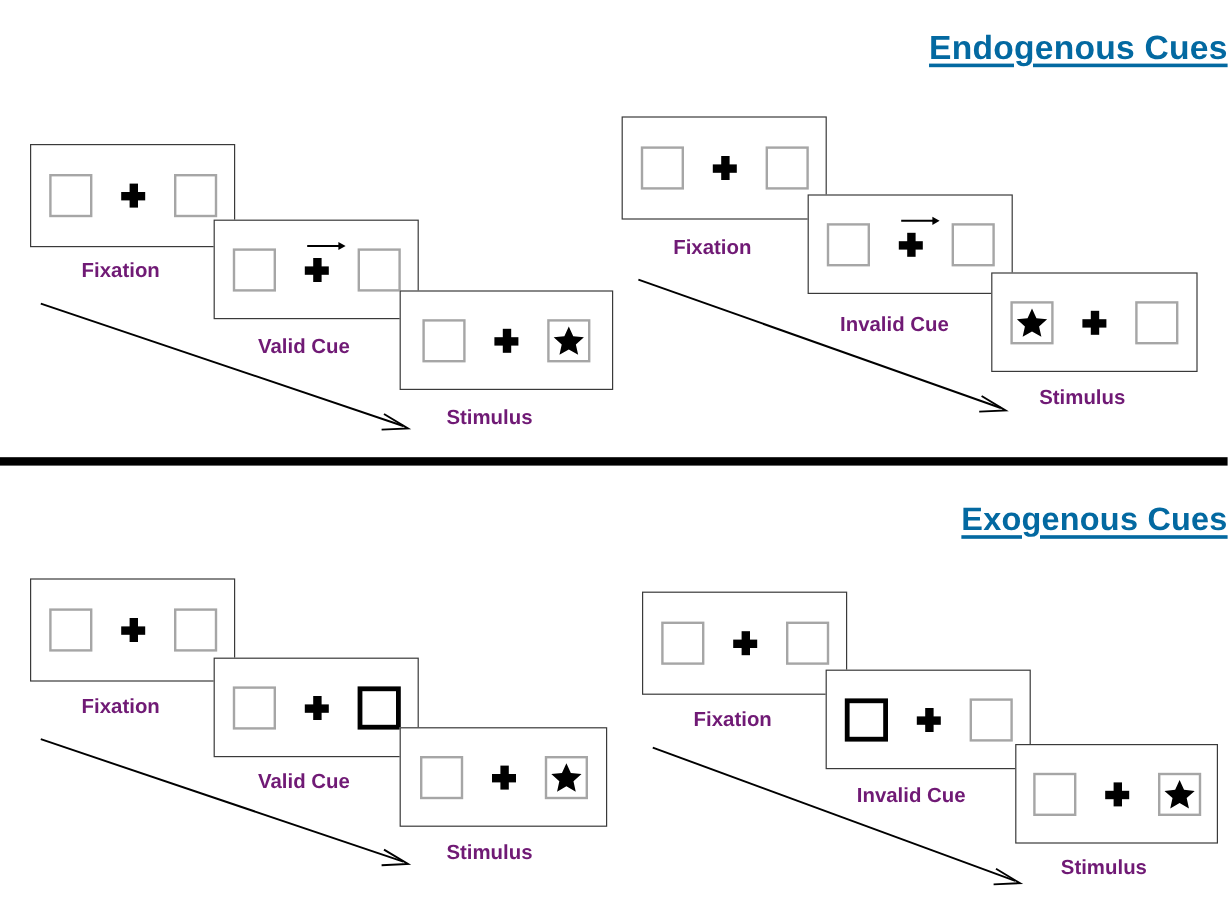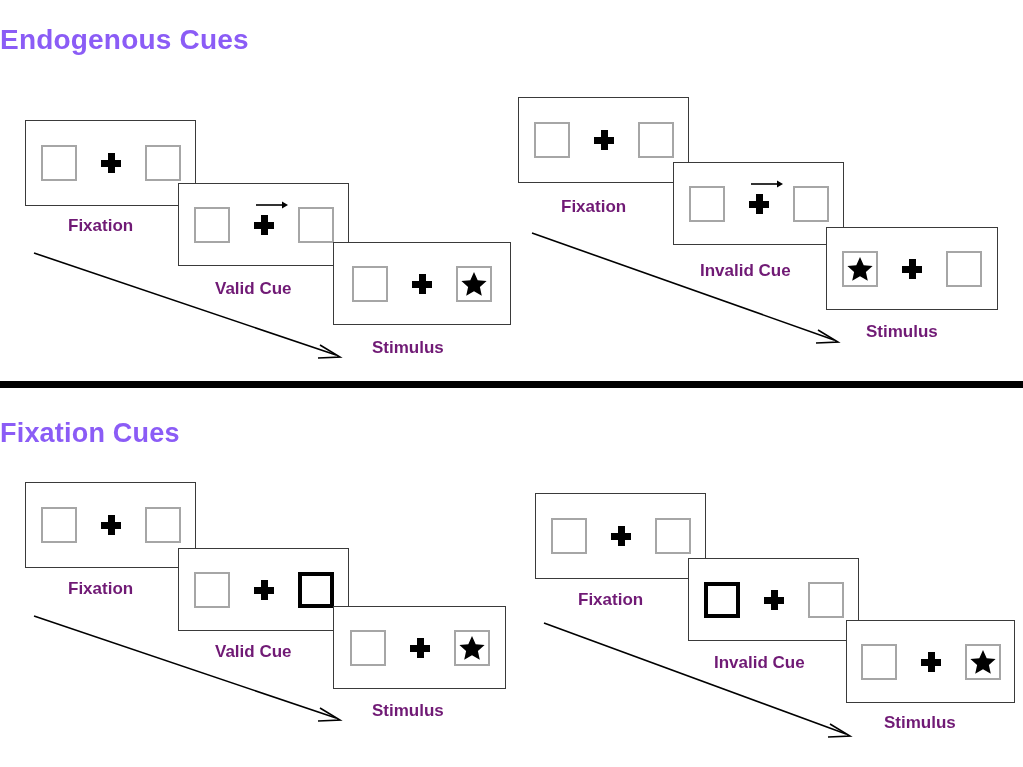--- a/index.html
+++ b/index.html
@@ -17,24 +17,25 @@
   .stage {
     position: absolute;
     left: 0; top: 0;
     width: 1023px;
     height: 767px;
   }
 
   
   .section-title {
     position: absolute;
-    text-align: left;
+    text-align: right;
     font-weight: bold;
-    color: #8b5cf6;
+    color: #0369a1;
     white-space: nowrap;
+    text-decoration: underline;
     text-underline-offset: 4px;
     text-decoration-thickness: 3px;
   }
   #title-endogenous {
     left: 0; top: 24px;
     width: 1023px;
     font-size: 28px;
     letter-spacing: 0.2px;
   }
   #title-exogenous {
@@ -255,21 +256,21 @@
 
   <div class="seq-arrow" style="left:528px; top:228px; width:320px; height:125px;">
     <svg viewBox="0 0 320 125" width="320" height="125">
       <line x1="4" y1="5" x2="306" y2="112" stroke="#000" stroke-width="1.6"></line>
       <path d="M290 102 L310 114 L288 115" fill="none" stroke="#000" stroke-width="1.6"></path>
     </svg>
   </div>
 
   <div id="divider"></div>
 
-  <div class="section-title" id="title-exogenous">Fixation Cues</div>
+  <div class="section-title" id="title-exogenous">Exogenous Cues</div>
 
   <div class="frame" style="left:25px; top:482px; width:171px; height:86px;">
     <div class="frame-inner">
       <div class="box"></div>
       <div class="gap"></div>
       <div class="cross"></div>
       <div class="gap"></div>
       <div class="box"></div>
     </div>
   </div>

